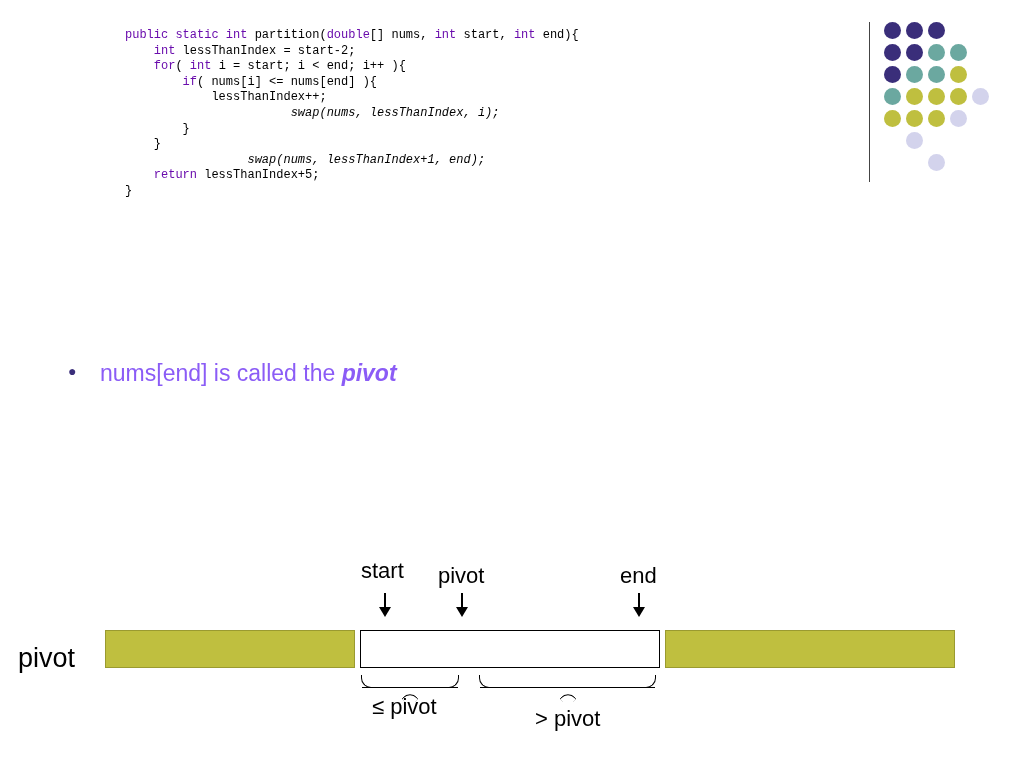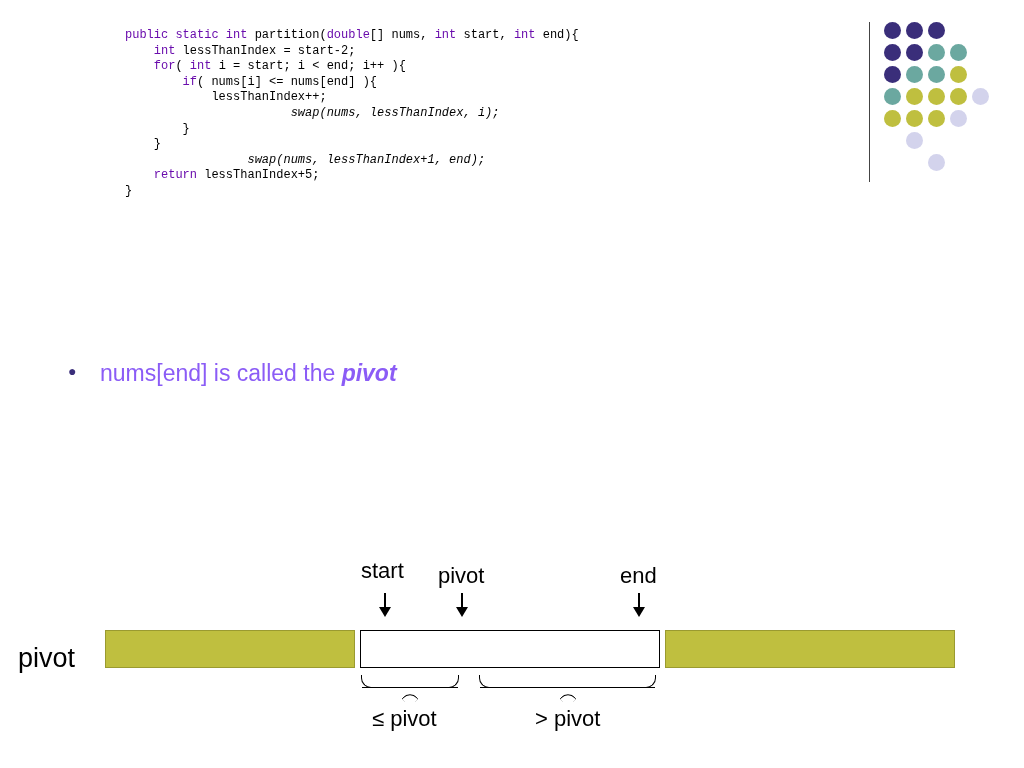--- a/index.html
+++ b/index.html
@@ -207,19 +207,19 @@
 
   <div class="dlabel" style="left:438px;top:5px">pivot</div>
   <div class="arrow-down" style="left:461px;top:35px"></div>
 
   <div class="dlabel" style="left:620px;top:5px">end</div>
   <div class="arrow-down" style="left:638px;top:35px"></div>
 
   <div class="brace" style="left:362px;width:96px">
       <div class="tip"></div>
     </div>
-  <div class="dlabel" style="left:372px;top:148px">≤ pivot</div>
+  <div class="dlabel" style="left:372px;top:136px">≤ pivot</div>
 
   <div class="brace" style="left:480px;width:175px">
       <div class="tip"></div>
     </div>
   <div class="dlabel" style="left:535px;top:148px">&gt; pivot</div>
 </div>
 
 </body></html>

